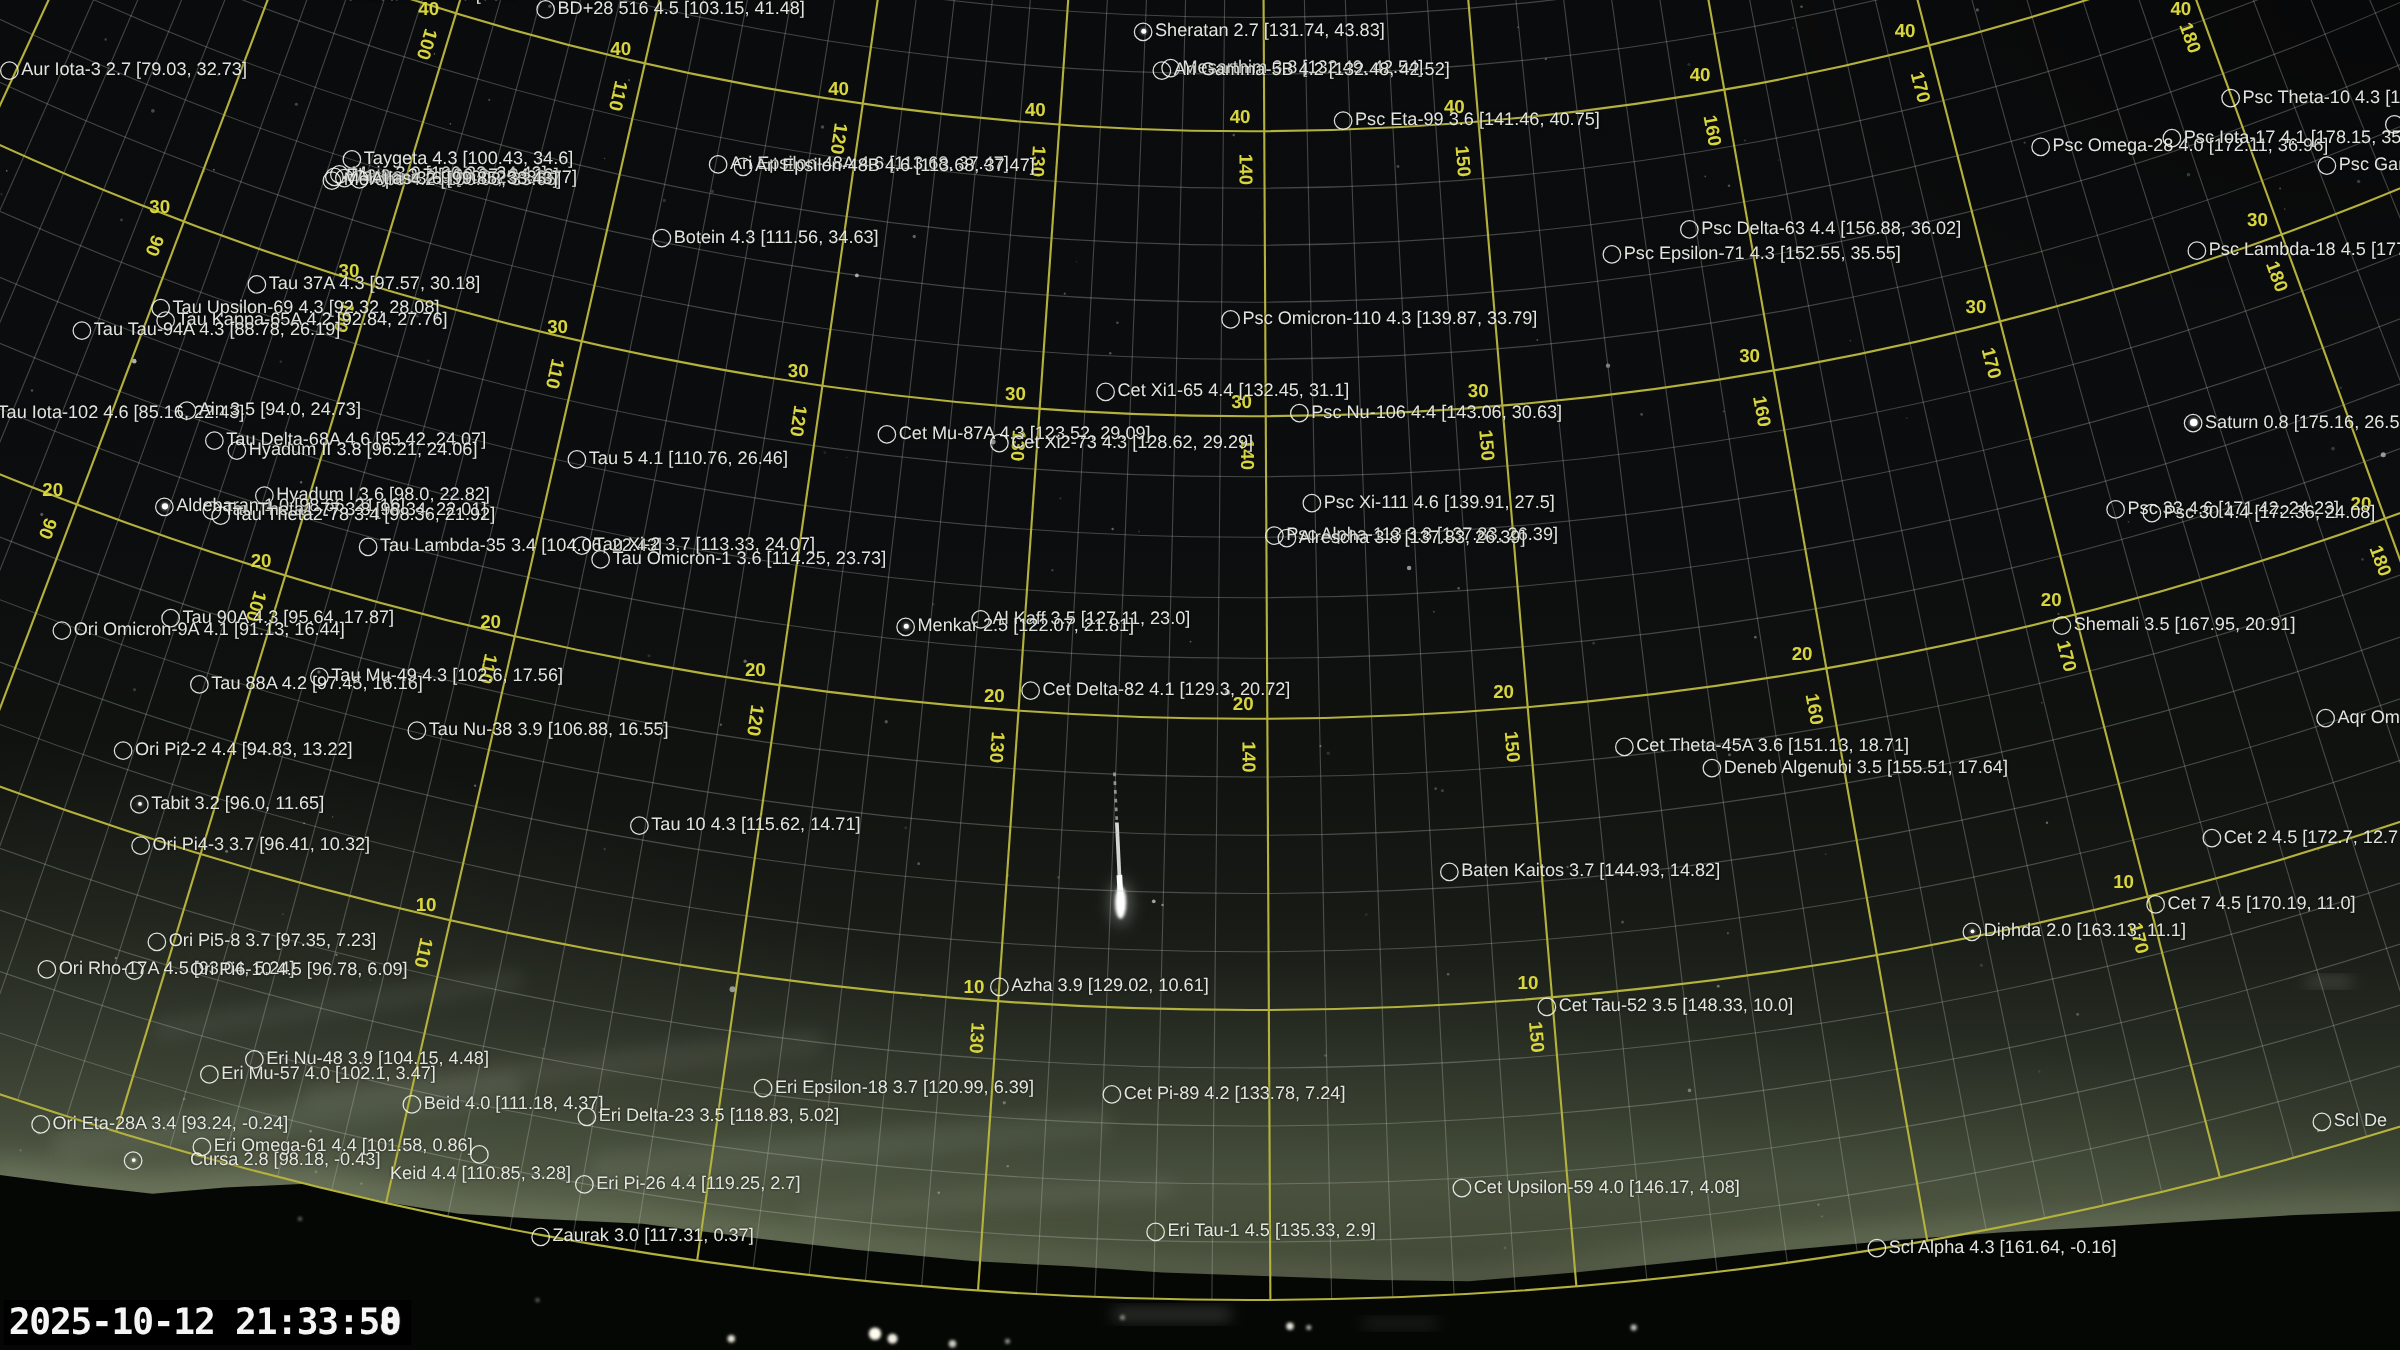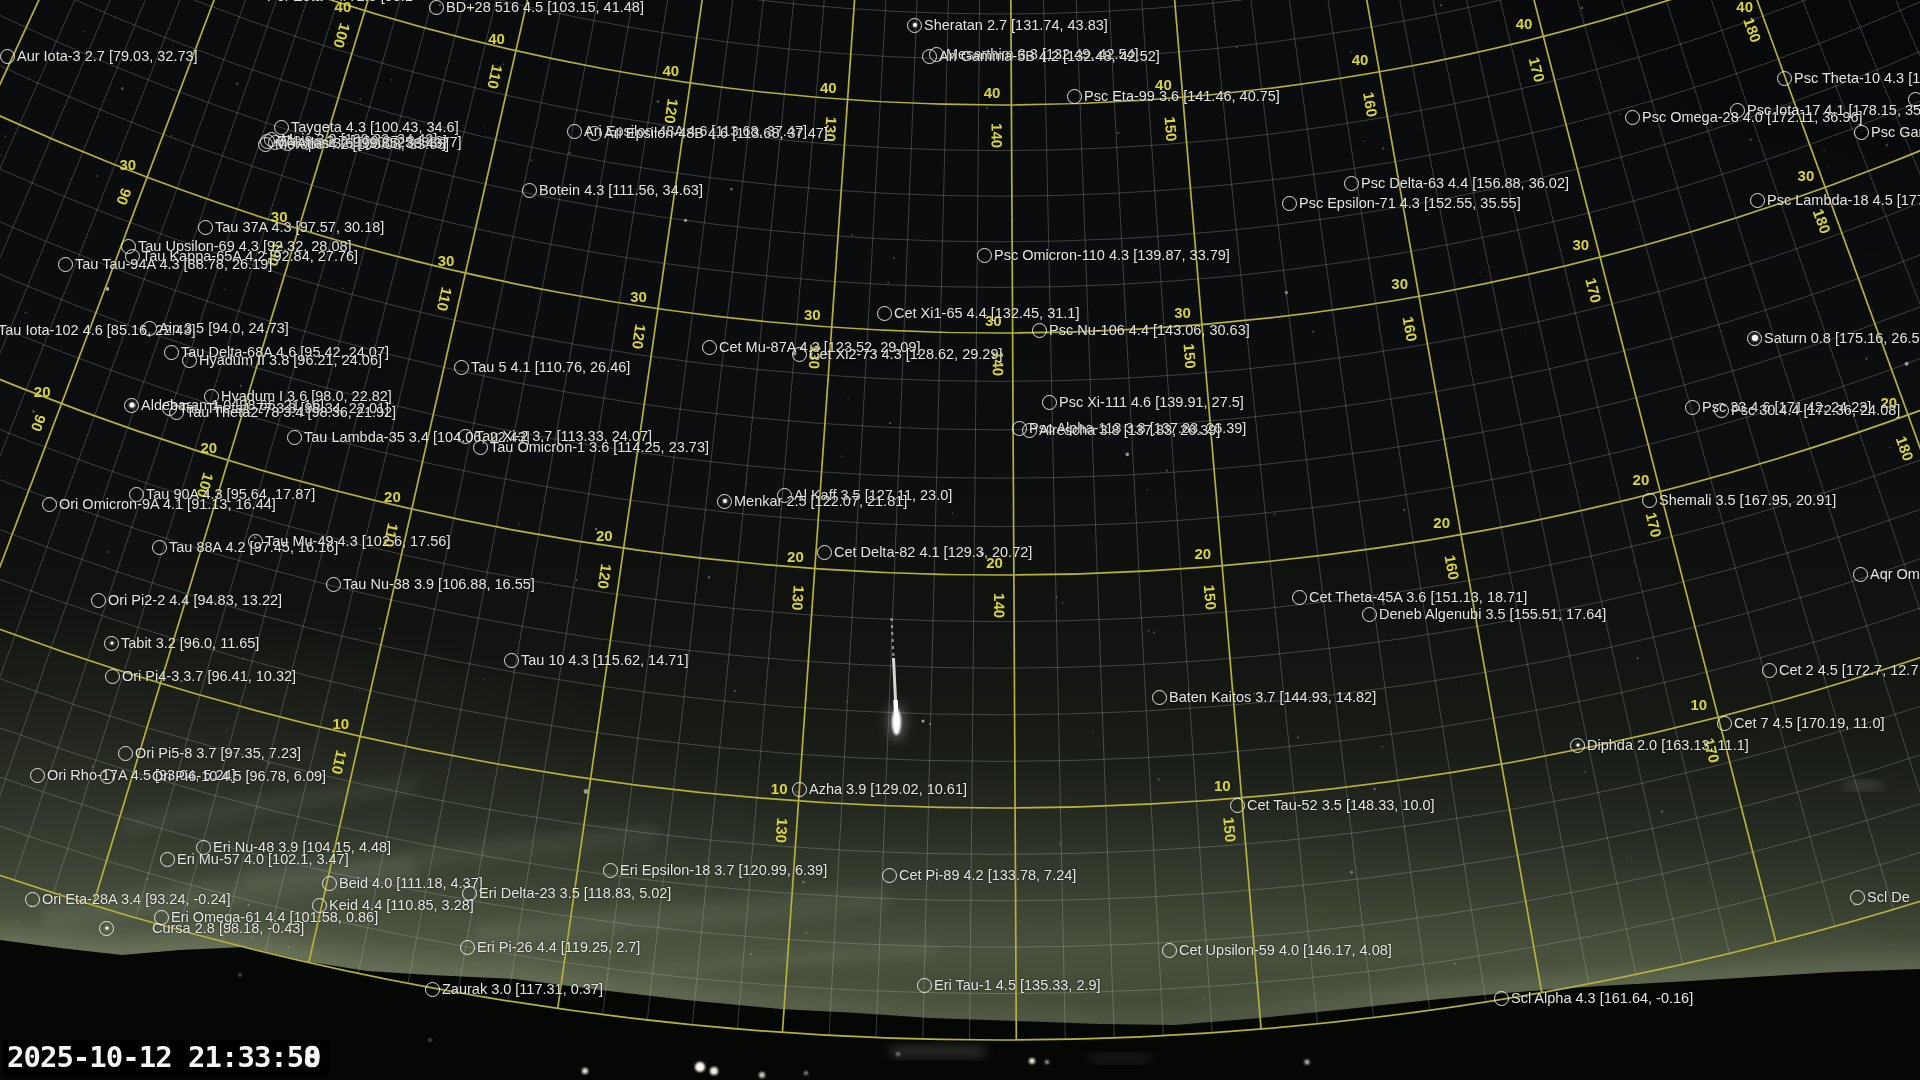--- a/index.html
+++ b/index.html
@@ -716,21 +716,21 @@
       <span class="txt">Cursa 2.8 [98.18, -0.43]</span>
     </div>
       <div class="star" style="left: 154px; top: 908px;">
       <span class="ring"></span>
       <span class="txt">Eri Omega-61 4.4 [101.58, 0.86]</span>
     </div>
       <div class="star" style="left: 322px; top: 874px;">
       <span class="ring"></span>
       <span class="txt">Beid 4.0 [111.18, 4.37]</span>
     </div>
-      <div class="star" style="left: 312px; top: 896px;">
+      <div class="star" style="left: 312px; top: 916px; flex-direction: column;">
       <span class="ring"></span>
       <span class="txt">Keid 4.4 [110.85, 3.28]</span>
     </div>
       <div class="star" style="left: 603px; top: 861px;">
       <span class="ring"></span>
       <span class="txt">Eri Epsilon-18 3.7 [120.99, 6.39]</span>
     </div>
       <div class="star" style="left: 462px; top: 884px;">
       <span class="ring"></span>
       <span class="txt">Eri Delta-23 3.5 [118.83, 5.02]</span>

